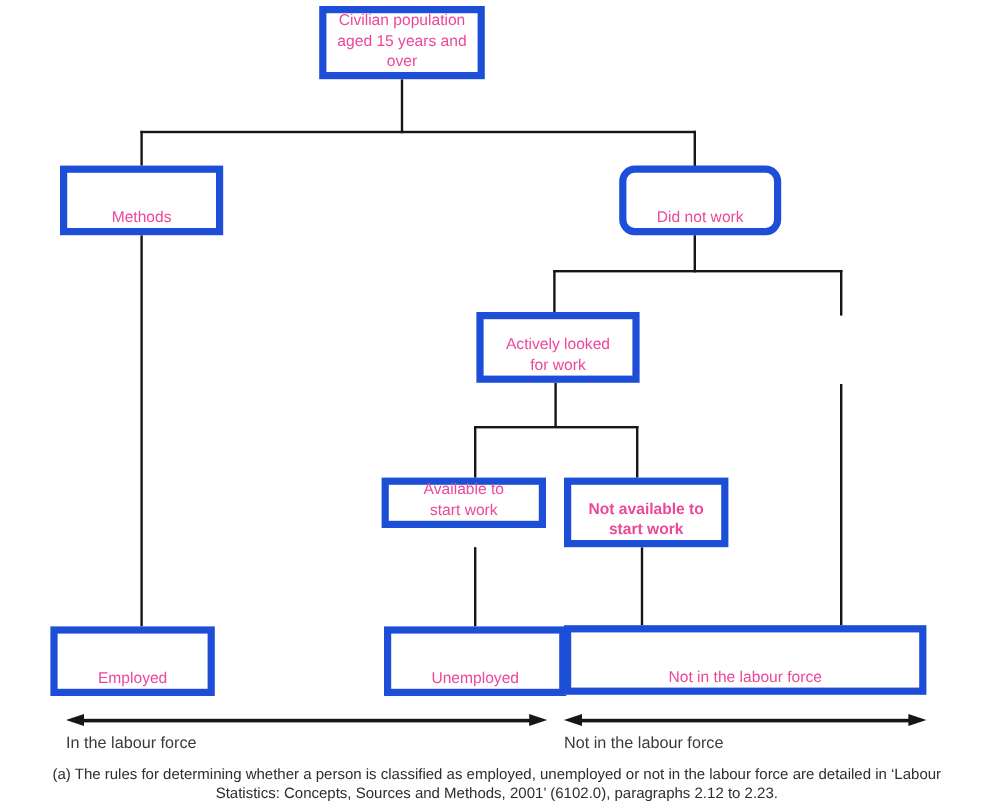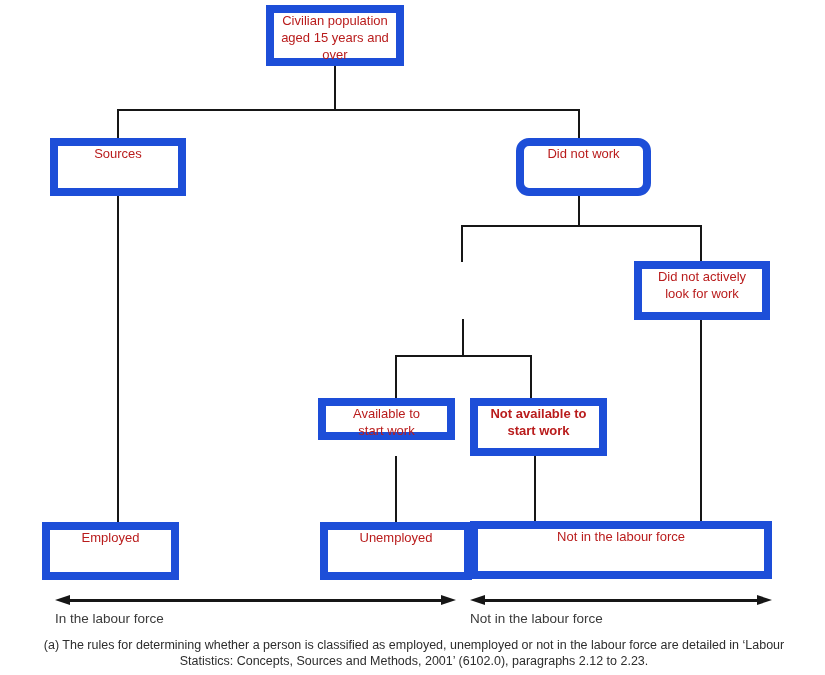--- a/index.html
+++ b/index.html
@@ -7,27 +7,27 @@
     position: relative;
     width: 825px;
     height: 675px;
     background: #ffffff;
     font-family: "Liberation Sans", "DejaVu Sans", sans-serif;
     overflow: hidden;
   }
   .node {
     position: absolute;
     box-sizing: border-box;
-    border: 8px solid #1d4ed8;
+    border: 6px solid #1d4ed8;
     background: #ffffff;
     display: flex;
-    align-items: flex-start;
+    align-items: flex-end;
     justify-content: center;
     text-align: center;
-    color: #b91c1c;
+    color: #ec4899;
     font-size: 13px;
     line-height: 1.3;
     white-space: pre-line;
   }
   .line {
     position: absolute;
     background: #161616;
   }
   .arrow {
     position: absolute;
@@ -101,28 +101,28 @@
   <div class="line" style="left:395px; top:456px; width:2px;   height:67px;"></div>
   <div class="line" style="left:534px; top:456px; width:2px;   height:66px;"></div>
   <div class="line" style="left:700px; top:320px; width:2px;   height:202px;"></div>
 
   <div class="node" id="n-civilian">
     <span>Civilian population
 aged 15 years and
 over</span>
   </div>
   <div class="node" id="n-worked">
-    <span>Sources</span>
+    <span>Methods</span>
   </div>
   <div class="node" id="n-did-not-work">
     <span>Did not work</span>
   </div>
-  <div class="node" id="n-not-actively">
-    <span>Did not actively
-look for work</span>
+  <div class="node" id="n-actively">
+    <span>Actively looked
+for work</span>
   </div>
   <div class="node" id="n-available">
     <span>Available to
 start work</span>
   </div>
   <div class="node" id="n-not-available">
     <span>Not available to
 start work</span>
   </div>
   <div class="node" id="n-employed">

